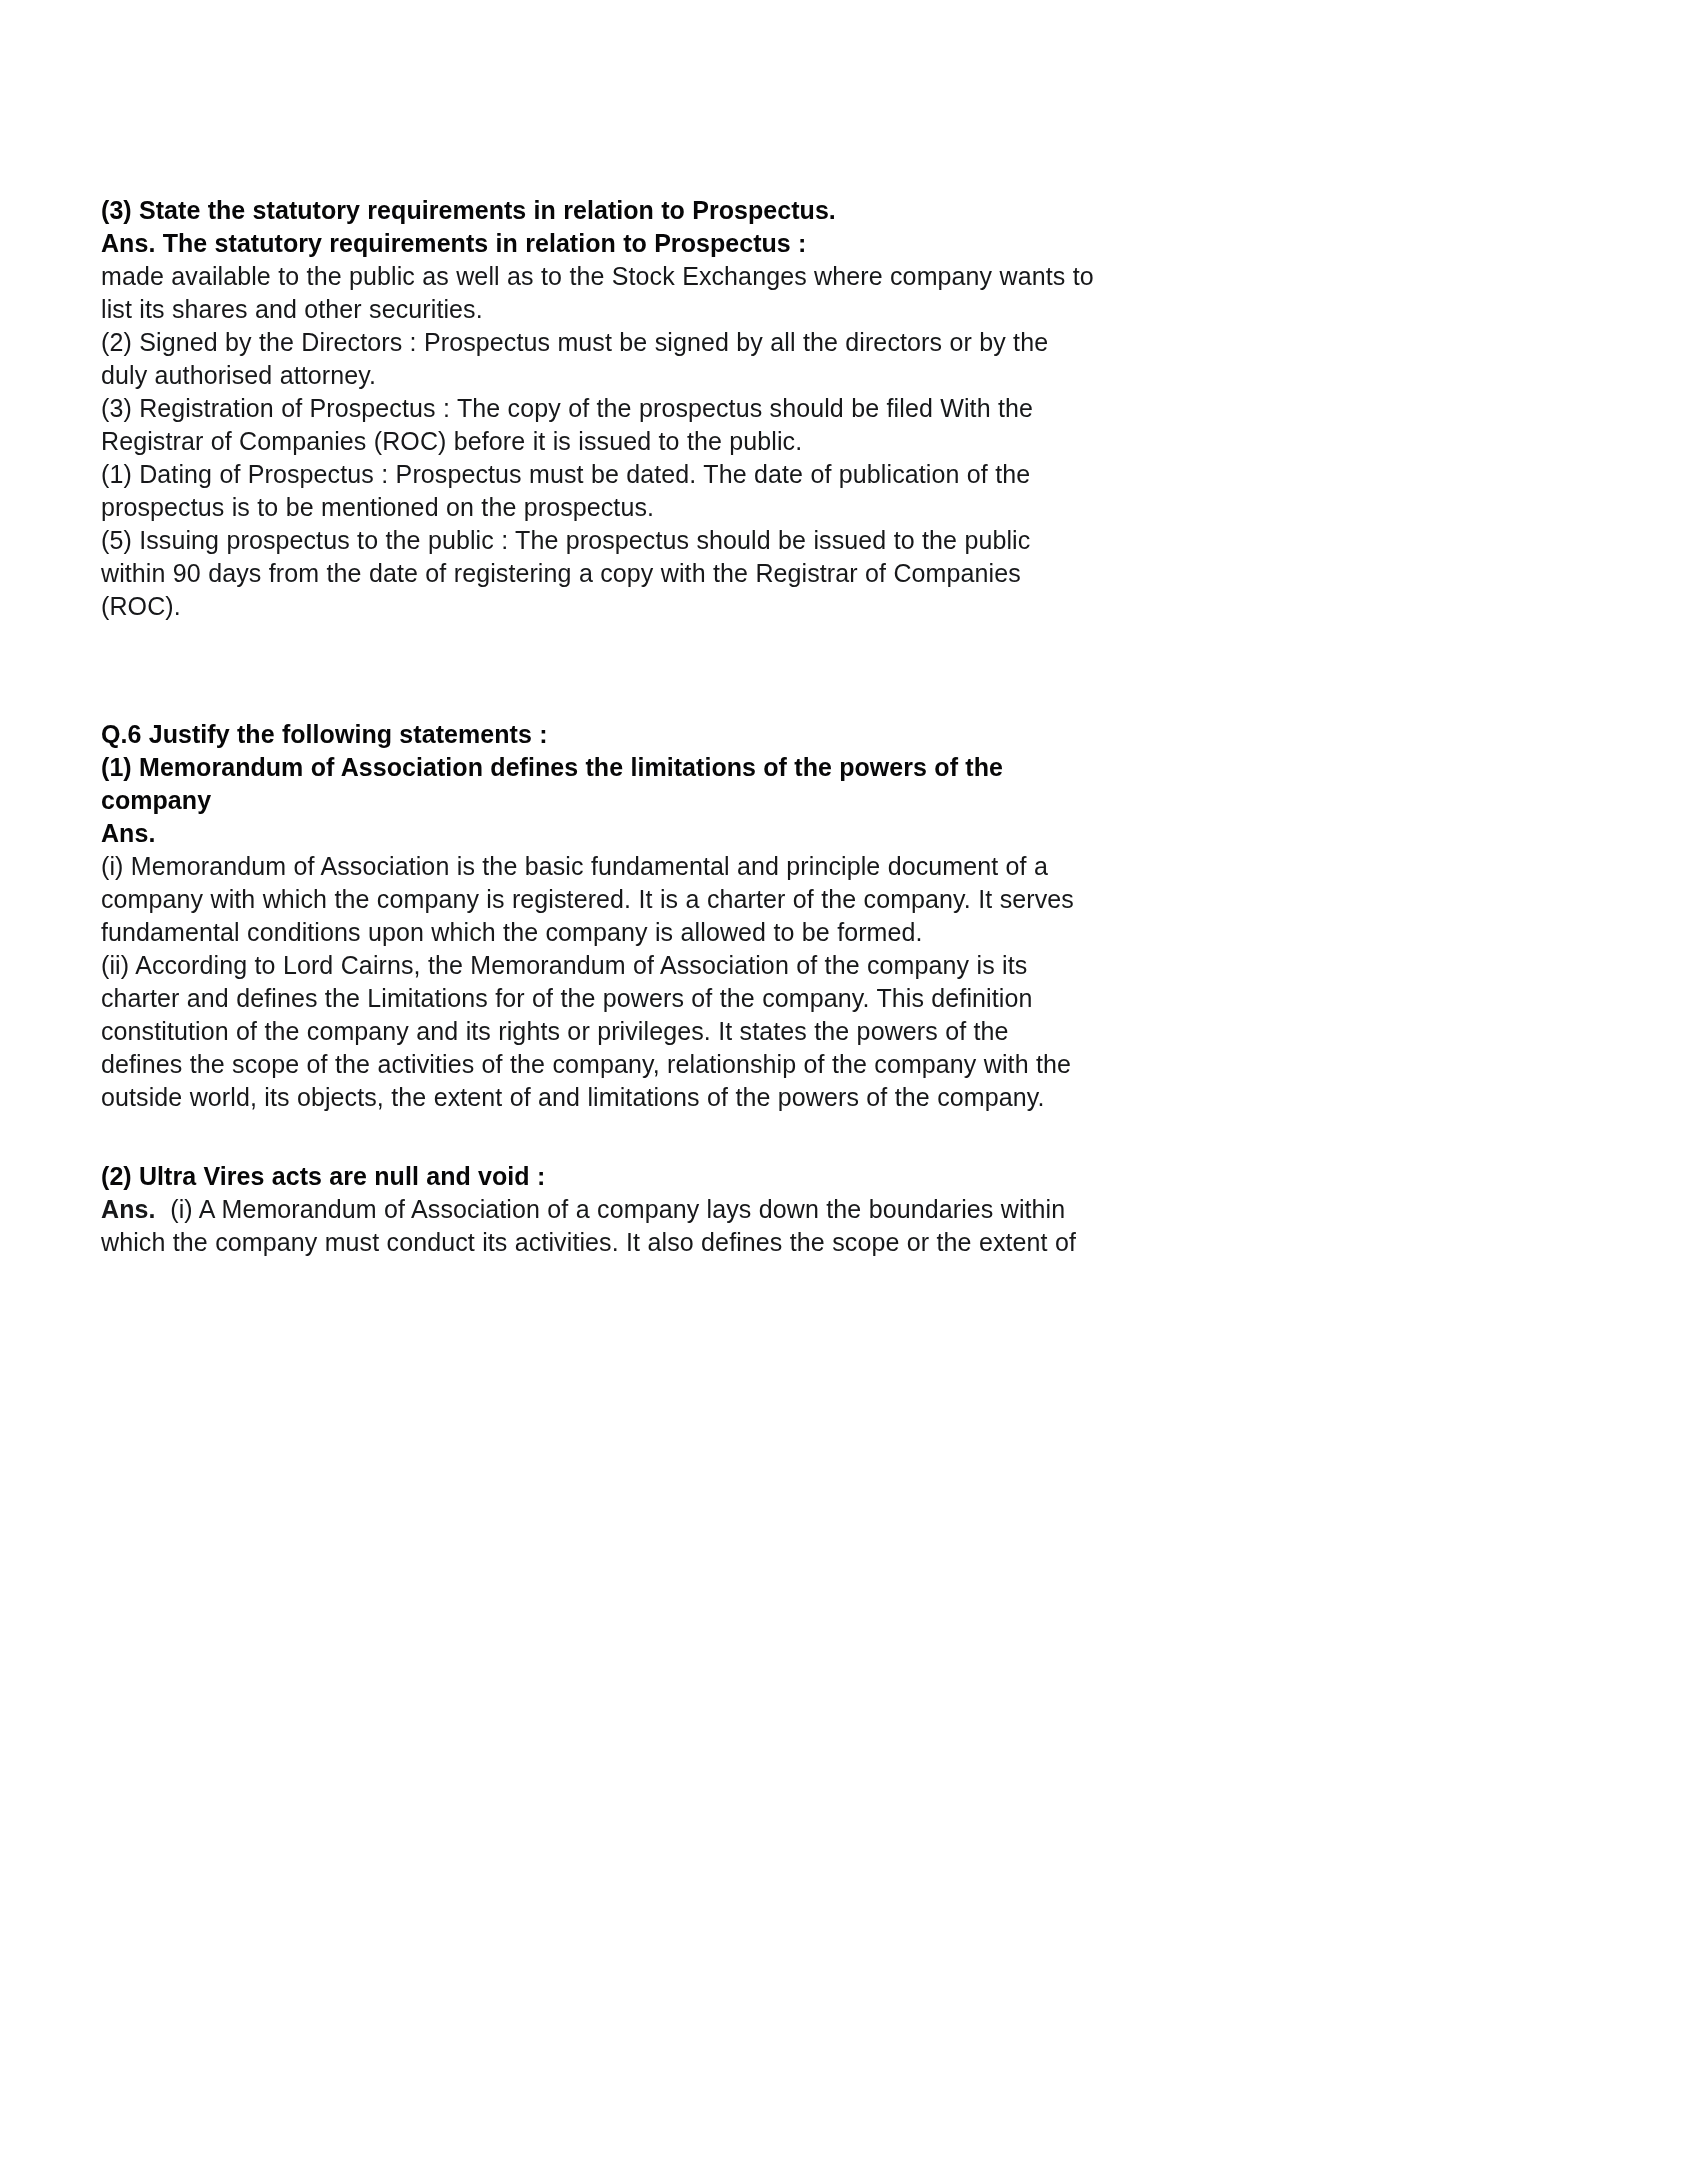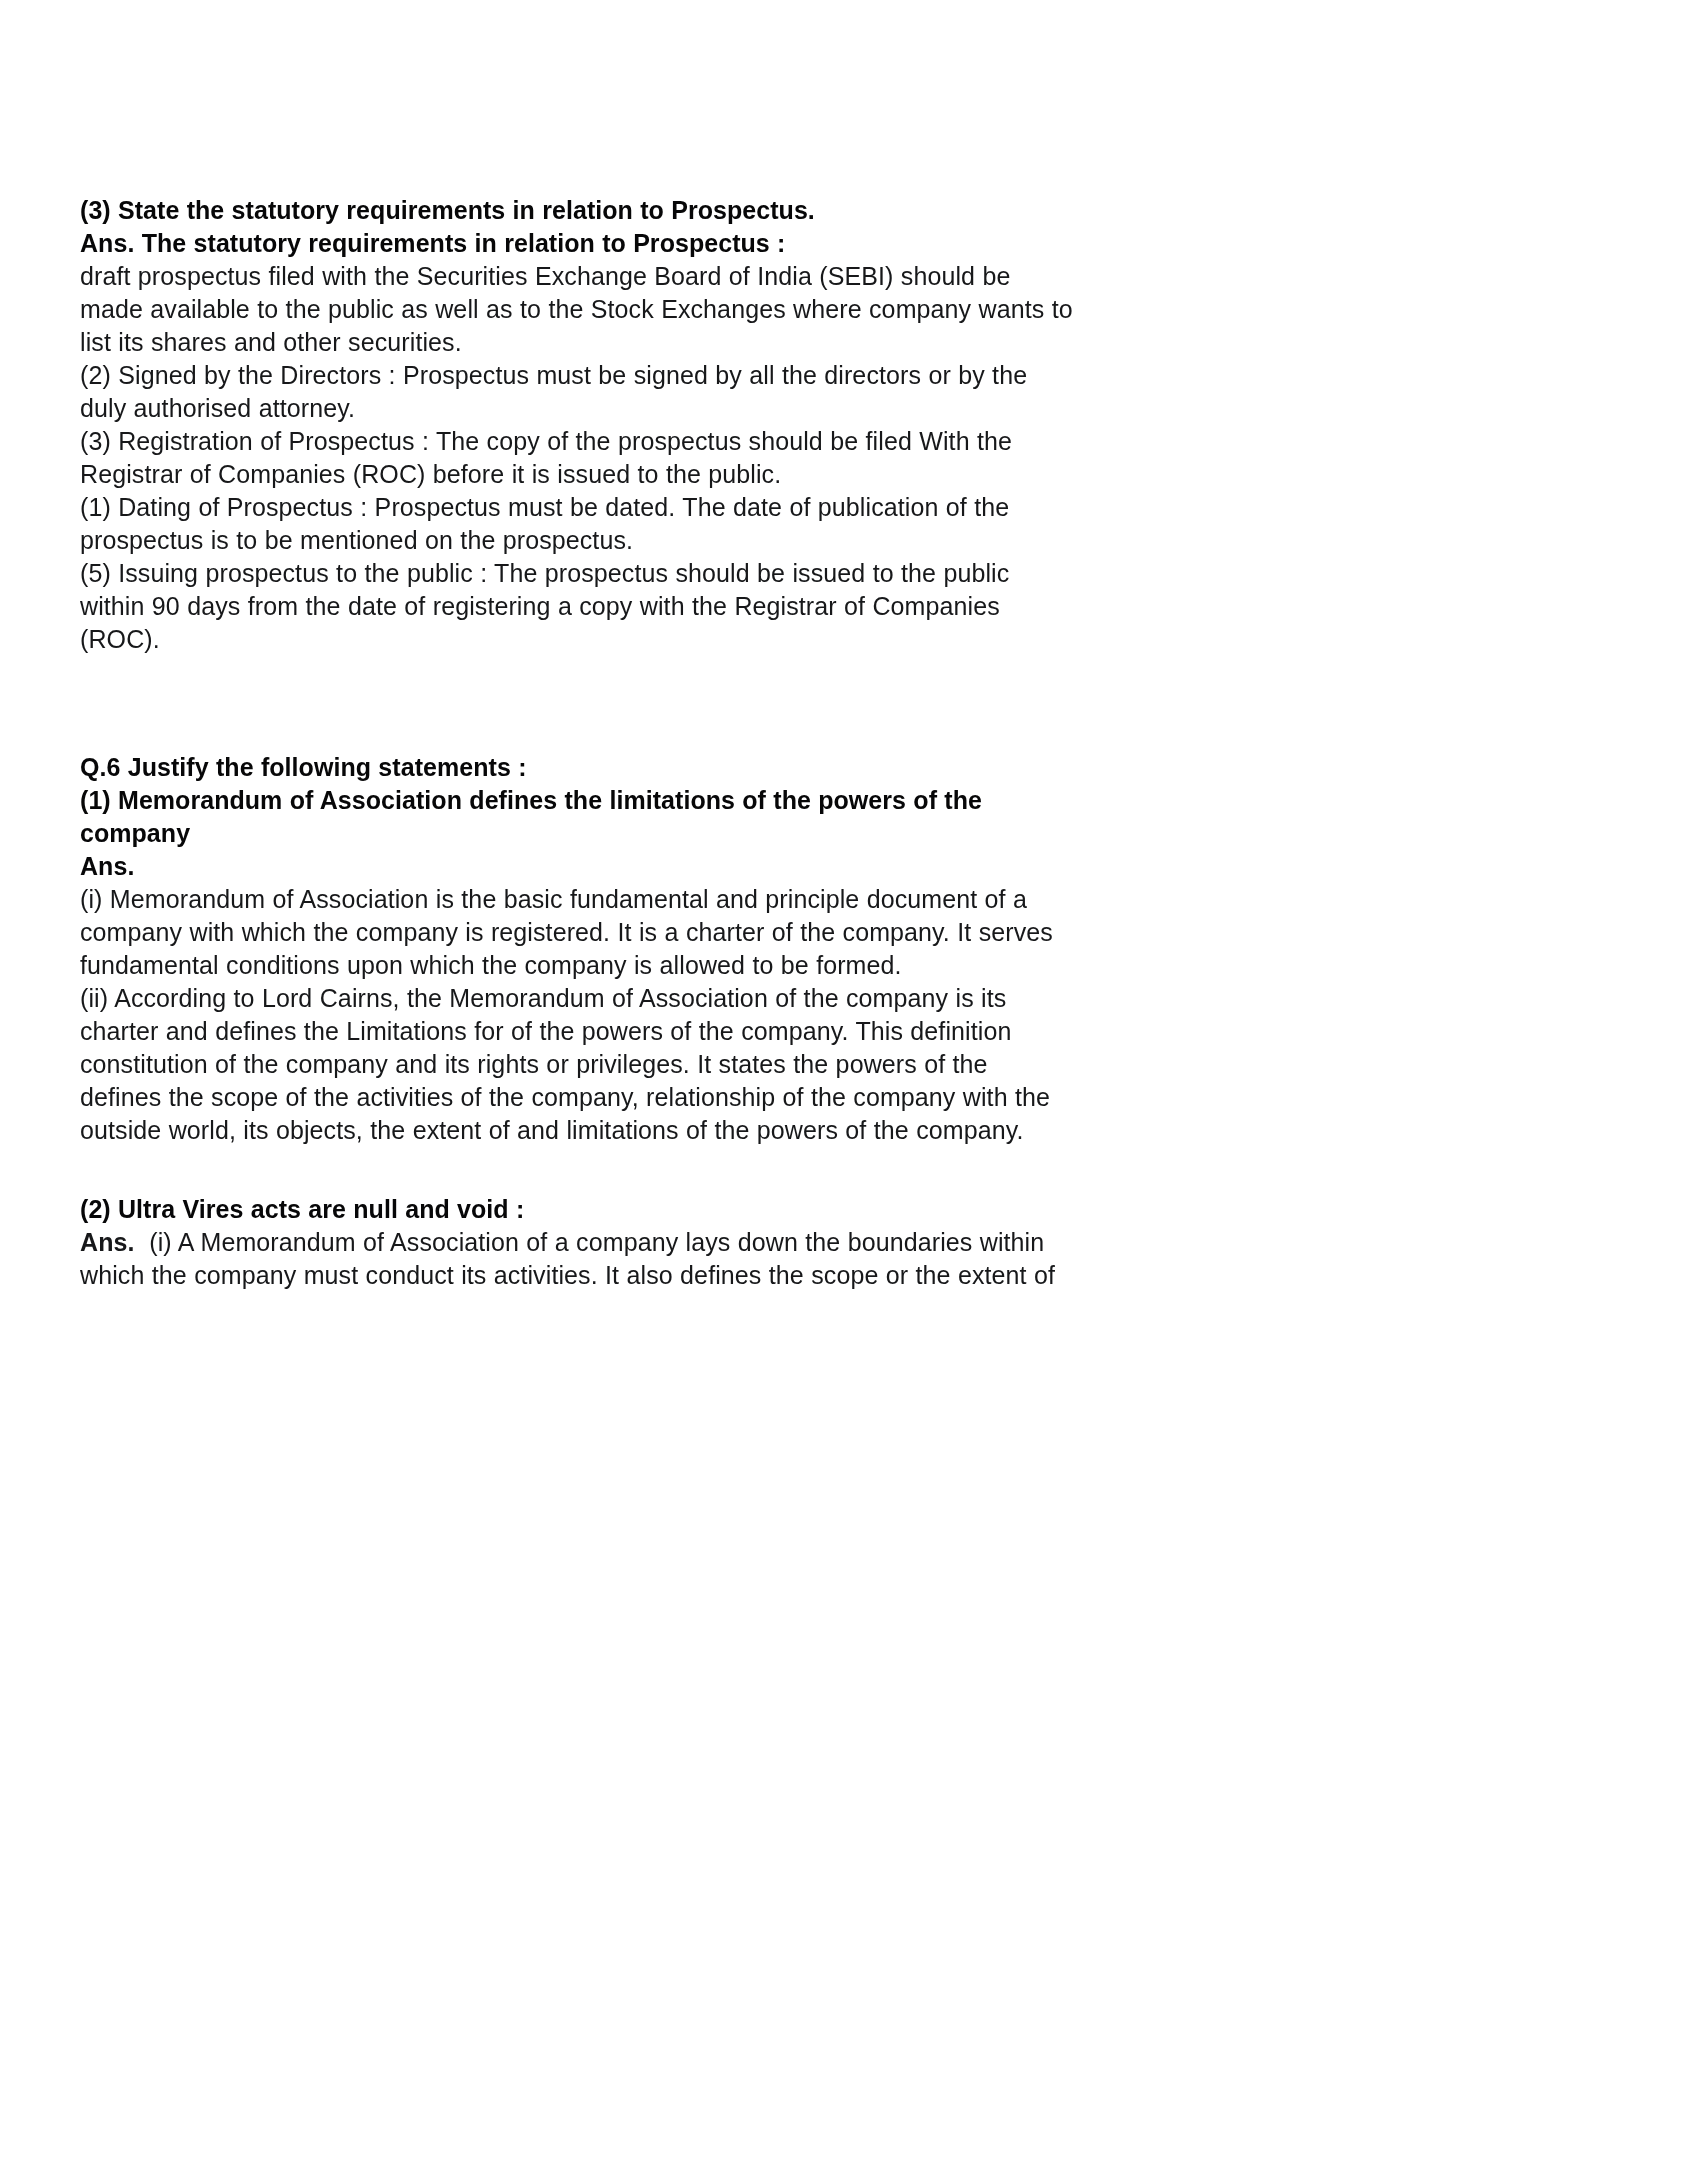--- a/index.html
+++ b/index.html
@@ -18,21 +18,21 @@
   .page {
     position: relative;
     width: 1683px;
     height: 2178px;
     background: #ffffff;
     box-sizing: border-box;
     overflow: hidden;
   }
   .content {
     position: absolute;
-    left: 80px;
+    left: 101px;
     top: 194px;
     width: 1030px;
   }
   .line {
     font-size: 25px;
     line-height: 33px;
     letter-spacing: 0.1px;
     color: #17181a;
     white-space: pre-wrap;
     word-spacing: 0.3px;
@@ -58,21 +58,20 @@
 </head>
 <body>
 
 <div class="page">
   <div class="content">
 
     <div class="block">
       <div class="line bold">(3) State the statutory requirements in relation to Prospectus.</div>
       <div class="line bold">Ans. The statutory requirements in relation to Prospectus :</div>
 
-      <div class="line">draft prospectus filed with the Securities Exchange Board of India (SEBI) should be</div>
       <div class="line">made available to the public as well as to the Stock Exchanges where company wants to</div>
       <div class="line">list its shares and other securities.</div>
       <div class="line">(2) Signed by the Directors : Prospectus must be signed by all the directors or by the</div>
       <div class="line">duly authorised attorney.</div>
       <div class="line">(3) Registration of Prospectus : The copy of the prospectus should be filed With the</div>
       <div class="line">Registrar of Companies (ROC) before it is issued to the public.</div>
       <div class="line">(1) Dating of Prospectus : Prospectus must be dated. The date of publication of the</div>
       <div class="line">prospectus is to be mentioned on the prospectus.</div>
       <div class="line">(5) Issuing prospectus to the public : The prospectus should be issued to the public</div>
       <div class="line">within 90 days from the date of registering a copy with the Registrar of Companies</div>

